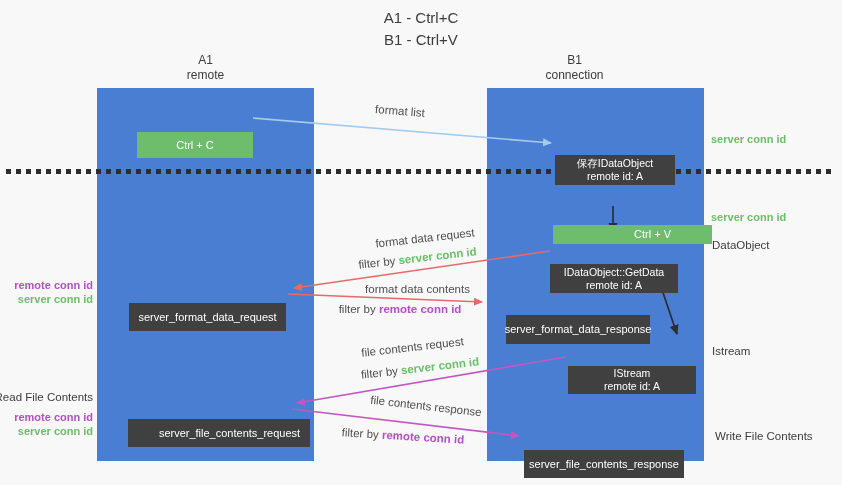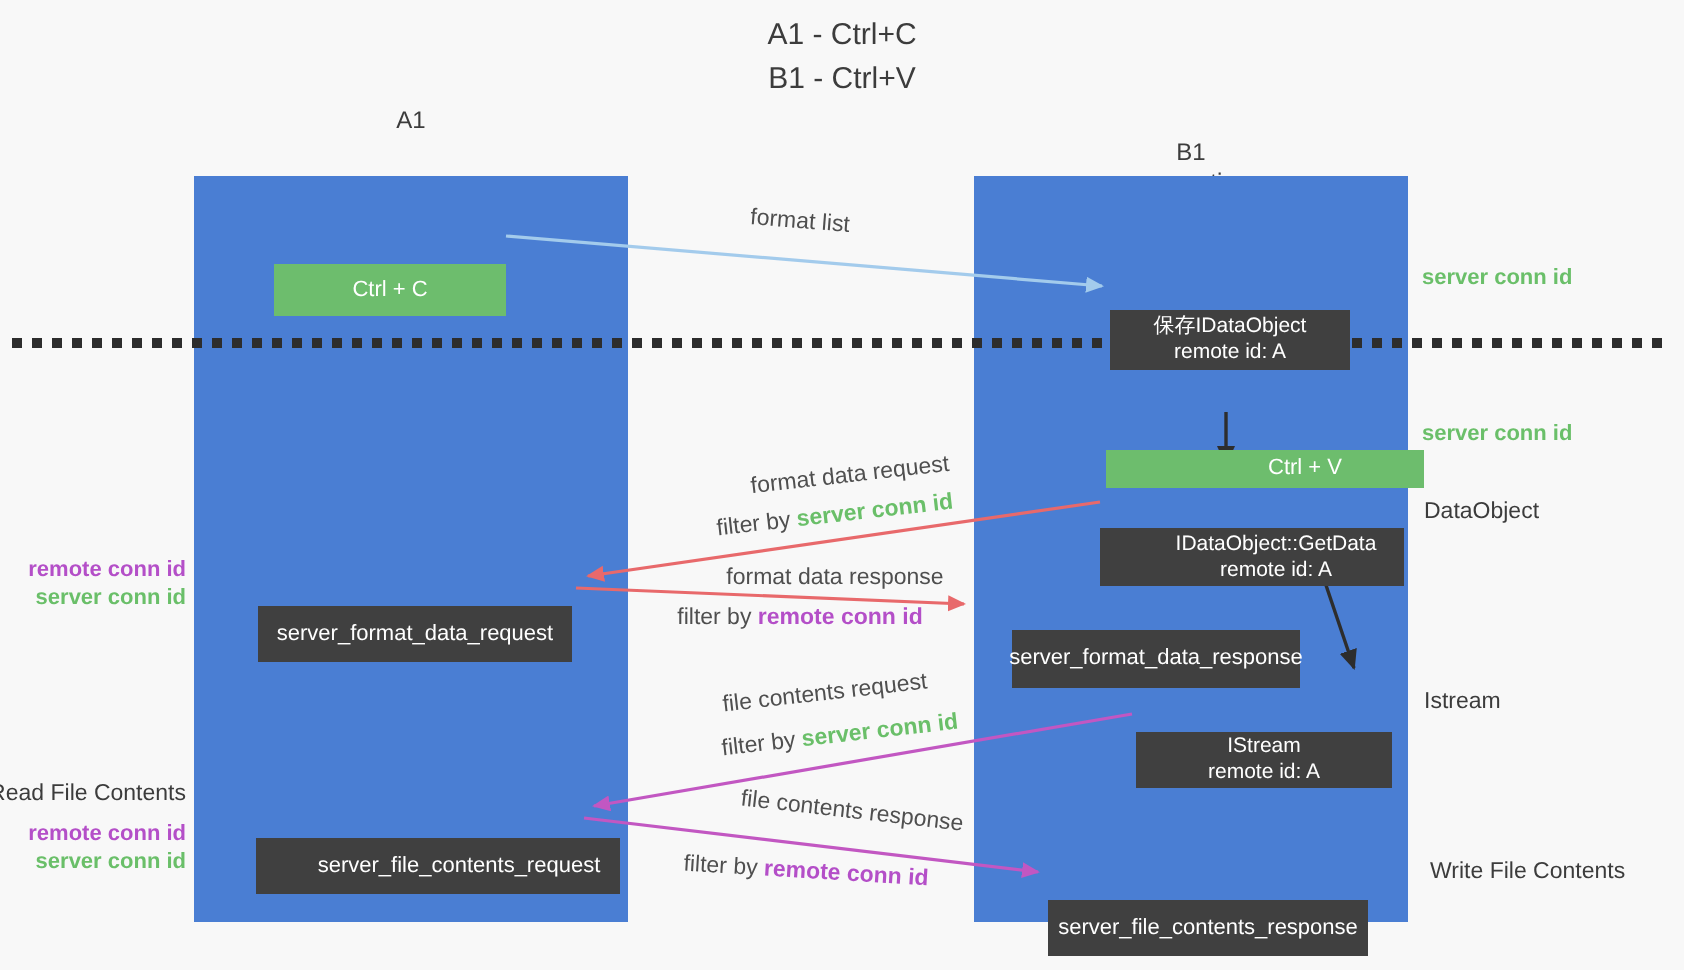--- a/index.html
+++ b/index.html
@@ -51,22 +51,23 @@
 
 <div class="canvas">
 
   <div class="title-block">
     <div>A1 - Ctrl+C</div>
     <div>B1 - Ctrl+V</div>
   </div>
 
   <div class="col-header" style="left:97px;">
     <div>A1</div>
+    <div>remote</div>
   </div>
-  <div class="col-header" style="left:487px;margin-top:16px;">
+  <div class="col-header" style="left:466px;">
     <div>B1</div>
     <div>connection</div>
   </div>
 
   <div class="column" style="left:97px;"></div>
   <div class="column" style="left:487px;"></div>
 
   <div class="divider"></div>
 
   <svg class="arrows" width="842" height="485">
@@ -99,21 +100,21 @@
 
   <div class="node orange" style="left:555px;top:128px;width:120px;height:30px;font-size:10.5px;">
     <div>保存IDataObject</div>
     <div>remote id: A</div>
   </div>
 
   <div class="node green" style="left:553px;top:198px;width:119px;height:19px;padding-left:40px;">
     <div>Ctrl + V</div>
   </div>
 
-  <div class="node orange" style="left:550px;top:237px;width:128px;height:29px;font-size:10.5px;padding-left:24px;">
+  <div class="node orange" style="left:550px;top:237px;width:128px;height:29px;font-size:10.5px;">
     <div>IDataObject::GetData</div>
     <div>remote id: A</div>
   </div>
 
   <div class="node orange" style="left:129px;top:276px;width:157px;height:28px;">
     <div>server_format_data_request</div>
   </div>
 
   <div class="node orange" style="left:506px;top:288px;width:144px;height:29px;">
     <div>server_format_data_response</div>
@@ -133,41 +134,41 @@
   </div>
 
   <div class="arrow-label" style="left:355px;top:105px;width:90px;transform:rotate(4.5deg);">format list</div>
 
   <div class="arrow-label" style="left:350px;top:232px;width:150px;transform:rotate(-6.5deg);">format data request</div>
   <div class="arrow-label" style="left:335px;top:252px;width:165px;transform:rotate(-6.5deg);">
     <span>filter by</span>
     <span class="green-text">server conn id</span>
   </div>
 
-  <div class="arrow-label" style="left:340px;top:283px;width:155px;">format data response</div>
+  <div class="arrow-label" style="left:340px;top:283px;width:155px;">format data contents</div>
   <div class="arrow-label" style="left:322px;top:303px;width:156px;">
     <span>filter by</span>
     <span class="purple-text">remote conn id</span>
   </div>
 
   <div class="arrow-label" style="left:340px;top:341px;width:145px;transform:rotate(-6.5deg);">file contents request</div>
   <div class="arrow-label" style="left:337px;top:362px;width:166px;transform:rotate(-6.5deg);">
     <span>filter by</span>
     <span class="green-text">server conn id</span>
   </div>
 
   <div class="arrow-label" style="left:350px;top:400px;width:152px;transform:rotate(6.5deg);">file contents response</div>
   <div class="arrow-label" style="left:325px;top:430px;width:156px;transform:rotate(3.5deg);">
     <span>filter by</span>
     <span class="purple-text">remote conn id</span>
   </div>
 
   <div class="annot stack green-text" style="left:711px;top:132px;">server conn id</div>
   <div class="annot stack green-text" style="left:711px;top:210px;">server conn id</div>
-  <div class="annot" style="left:712px;top:250px;text-align:center;">DataObject</div>
+  <div class="annot" style="left:712px;top:239px;text-align:center;">DataObject</div>
   <div class="annot" style="left:712px;top:345px;">Istream</div>
   <div class="annot" style="left:715px;top:430px;">Write File Contents</div>
 
   <div class="annot stack right-align" style="right:749px;top:278px;">
     <div class="purple-text">remote conn id</div>
     <div class="green-text">server conn id</div>
   </div>
   <div class="annot right-align" style="right:749px;top:391px;">Read File Contents</div>
   <div class="annot stack right-align" style="right:749px;top:410px;">
     <div class="purple-text">remote conn id</div>

